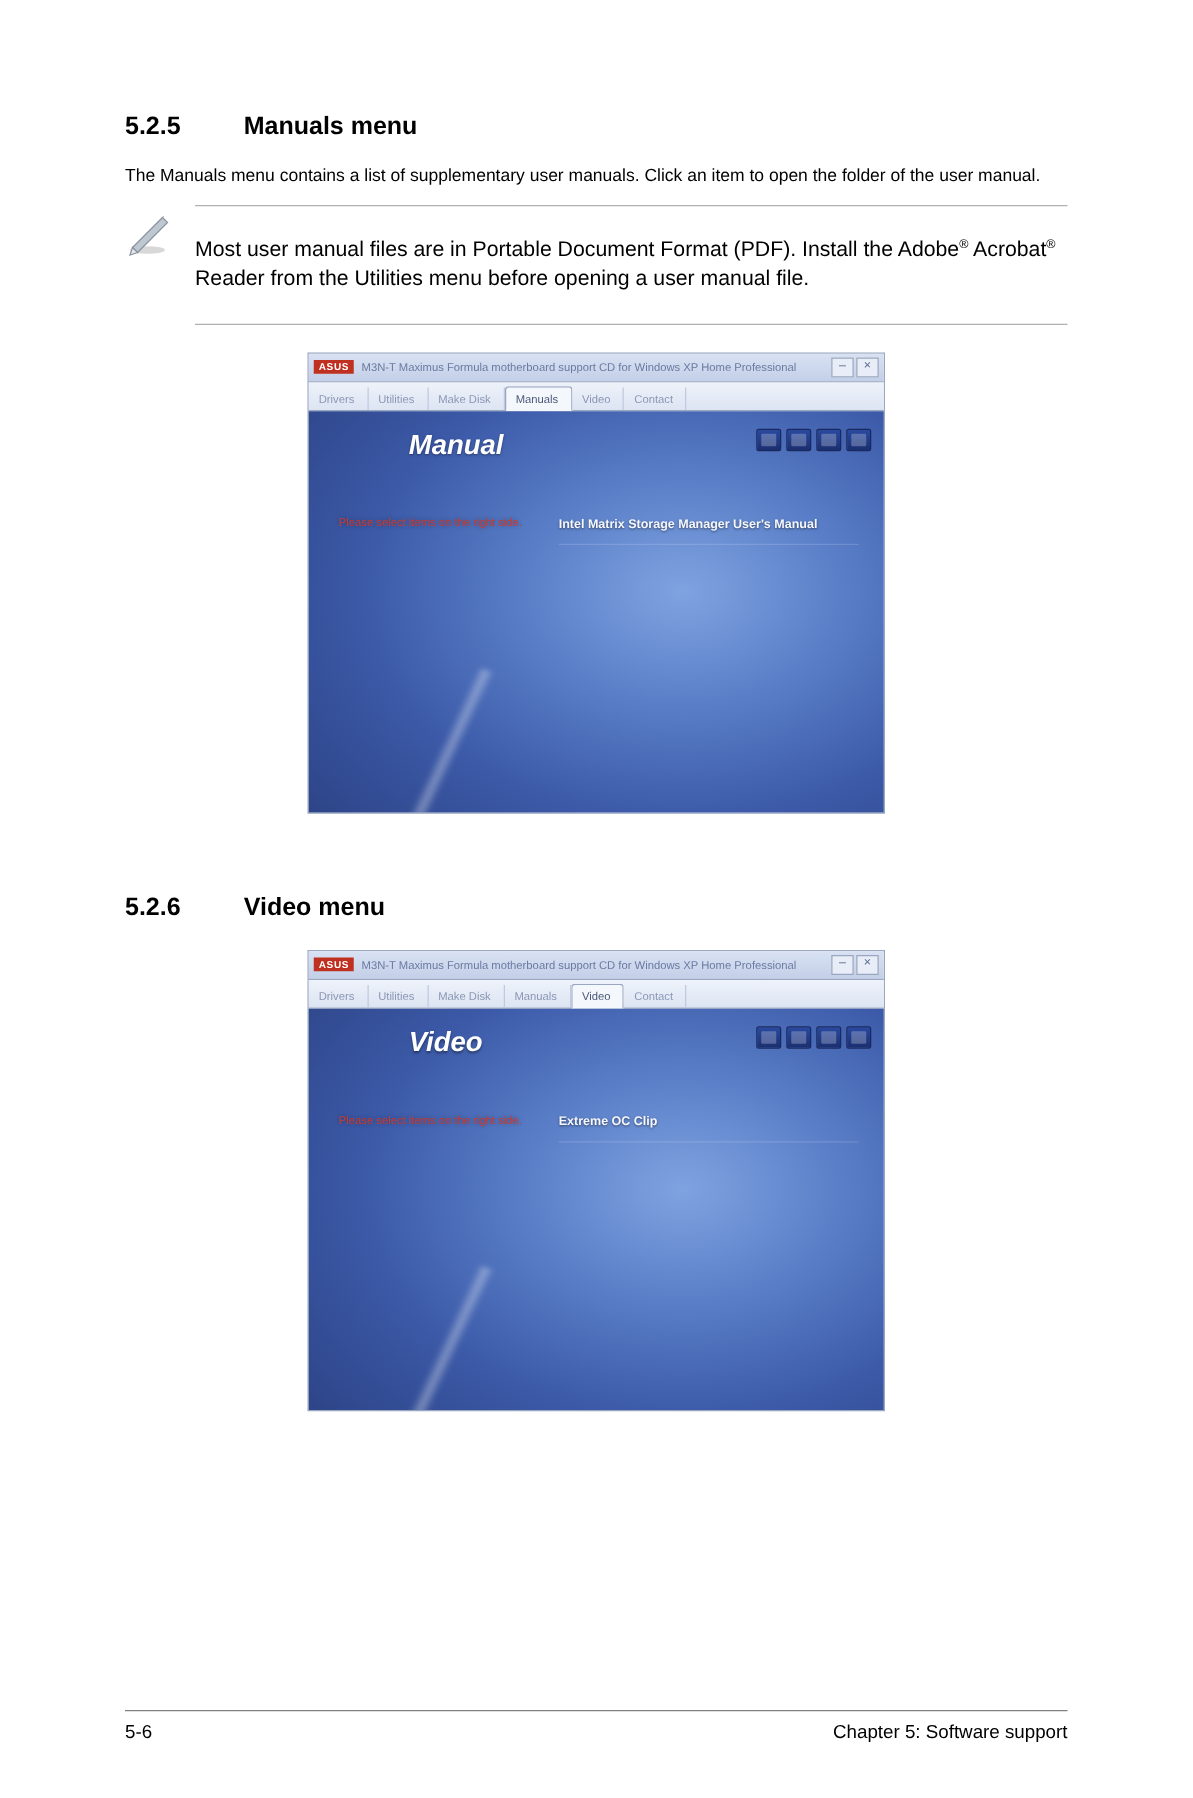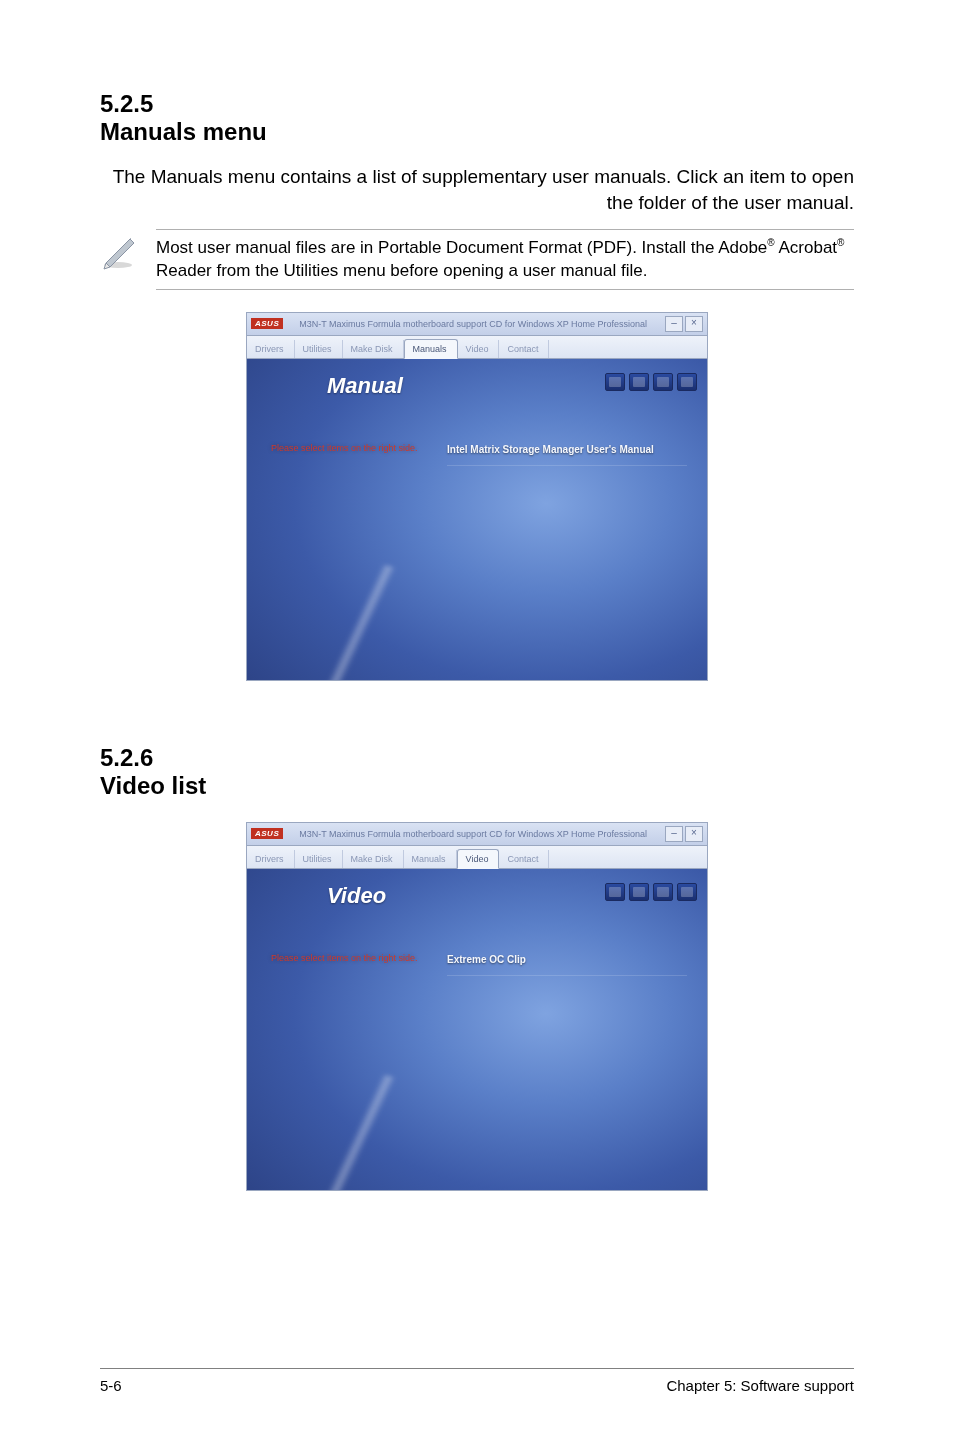--- a/index.html
+++ b/index.html
@@ -13,52 +13,50 @@
     position: relative;
     box-sizing: border-box;
   }
   .page {
     padding: 90px 100px 40px 100px;
     box-sizing: border-box;
     height: 100%;
     position: relative;
   }
   .section-heading {
-    font-size: 24px;
+    font-size: 20px;
     font-weight: bold;
     margin: 0 0 18px 0;
     display: flex;
-    flex-direction: column;
   }
   .section-heading .num {
     display: inline-block;
     width: 95px;
   }
   .body-text {
-    font-size: 19px;
+    font-size: 14px;
     line-height: 1.35;
     margin: 0 0 14px 0;
-    text-align: right;
   }
   .note-block {
     display: flex;
     align-items: flex-start;
     margin: 0 0 20px 0;
   }
   .note-icon {
     width: 42px;
     flex: 0 0 42px;
     margin-right: 14px;
   }
   .note-icon svg { display:block; }
   .note-content {
     flex: 1;
     border-top: 1px solid #b0b0b0;
     border-bottom: 1px solid #b0b0b0;
-    padding: 6px 0;
+    padding: 24px 0;
     font-size: 17px;
     line-height: 1.35;
   }
   .note-content sup { font-size: 10px; vertical-align: super; }
   .screenshot-wrap {
     text-align: center;
     margin: 22px 0 60px 0;
   }
   .app-window {
     display: inline-block;
@@ -76,23 +74,22 @@
     align-items: center;
     padding: 0 4px;
     border-bottom: 1px solid #9aa7c0;
   }
   .titlebar-logo {
     background: #c03020;
     color: #fff;
     font-weight: bold;
     font-size: 8px;
     padding: 1px 4px;
-    margin-right: 16px;
+    margin-right: 6px;
     letter-spacing: 0.5px;
-    font-style: italic;
   }
   .titlebar-text {
     color: #6a7aa0;
     font-size: 9px;
     flex: 1;
     white-space: nowrap;
     overflow: hidden;
   }
   .win-btns {
     display: flex;
@@ -264,21 +261,21 @@
           <div class="strip-ic"></div>
         </div>
         <div class="panel-prompt">Please select items on the right side.</div>
         <div class="panel-link">Intel Matrix Storage Manager User's Manual</div>
       </div>
     </div>
   </div>
 
   <h2 class="section-heading">
     <span class="num">5.2.6</span>
-    <span>Video list</span>
+    <span>Video menu</span>
   </h2>
 
 
   <div class="screenshot-wrap">
     <div class="app-window">
       <div class="titlebar">
         <span class="titlebar-logo">ASUS</span>
         <span class="titlebar-text">M3N-T Maximus Formula motherboard support CD for Windows XP Home Professional</span>
         <div class="win-btns">
           <div class="win-btn">–</div>

